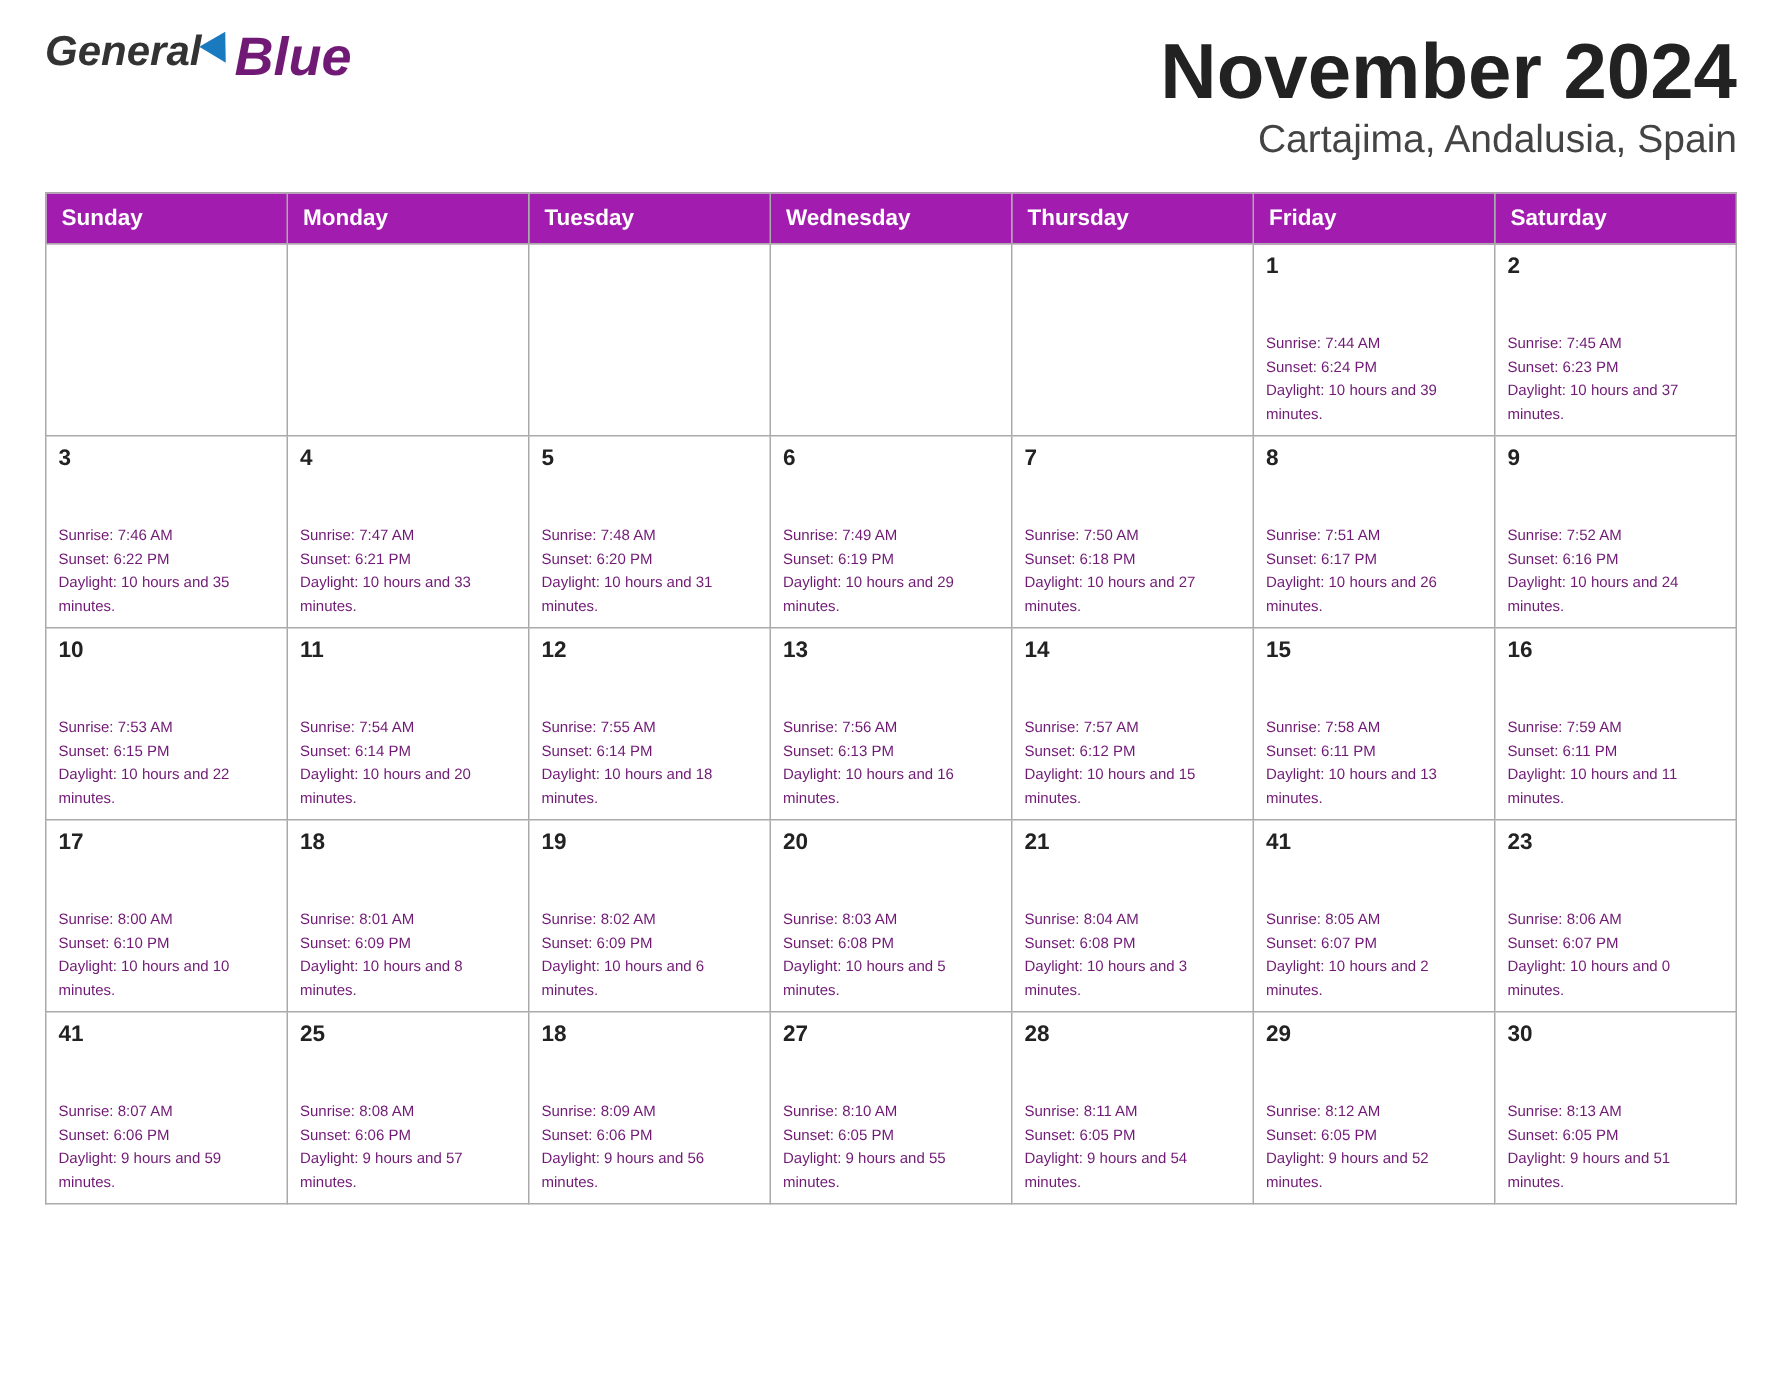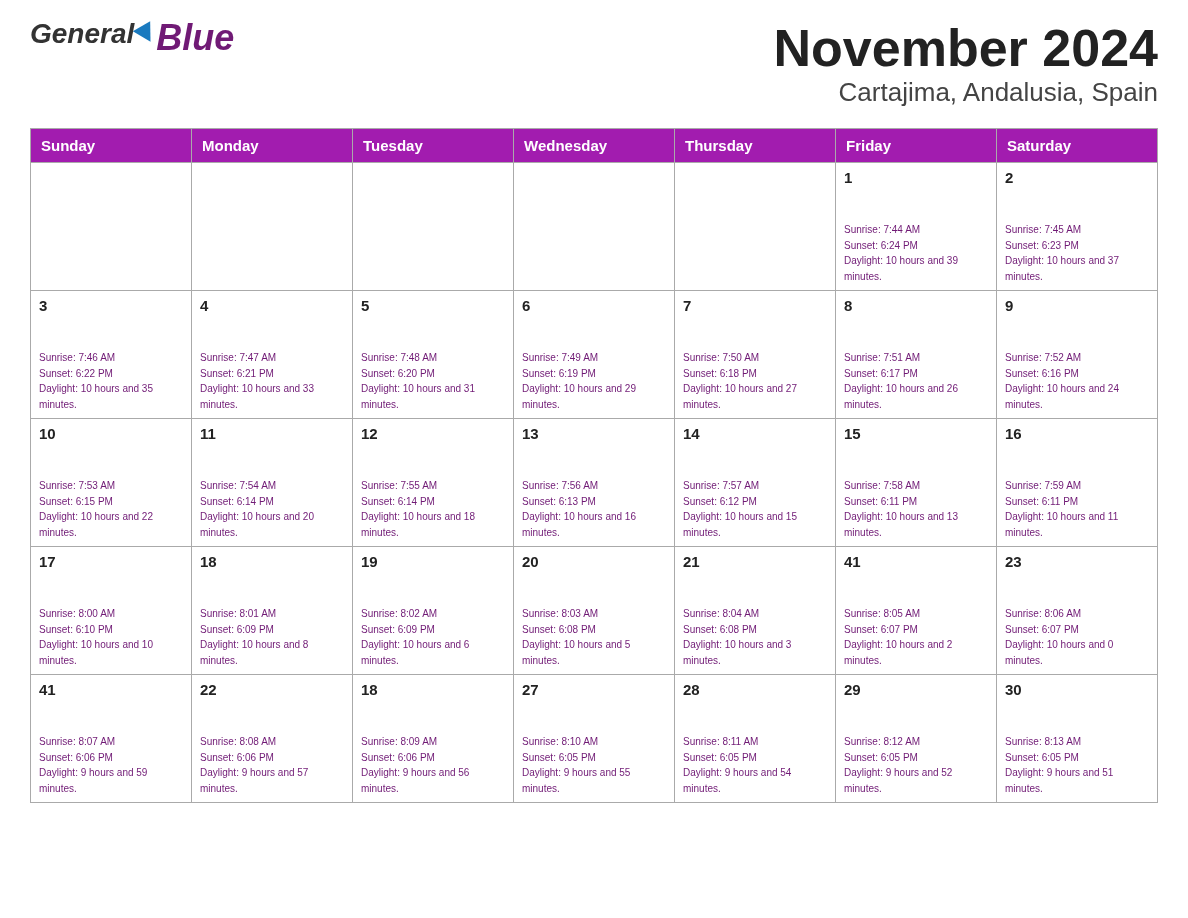--- a/index.html
+++ b/index.html
@@ -240,21 +240,21 @@
           <span class="day-number">23</span>
           <div class="day-info">Sunrise: 8:06 AM<br>Sunset: 6:07 PM<br>Daylight: 10 hours and 0 minutes.</div>
         </td>
       </tr>
       <tr class="week-row">
         <td>
           <span class="day-number">41</span>
           <div class="day-info">Sunrise: 8:07 AM<br>Sunset: 6:06 PM<br>Daylight: 9 hours and 59 minutes.</div>
         </td>
         <td>
-          <span class="day-number">22</span>
+          <span class="day-number">25</span>
           <div class="day-info">Sunrise: 8:08 AM<br>Sunset: 6:06 PM<br>Daylight: 9 hours and 57 minutes.</div>
         </td>
         <td>
           <span class="day-number">18</span>
           <div class="day-info">Sunrise: 8:09 AM<br>Sunset: 6:06 PM<br>Daylight: 9 hours and 56 minutes.</div>
         </td>
         <td>
           <span class="day-number">27</span>
           <div class="day-info">Sunrise: 8:10 AM<br>Sunset: 6:05 PM<br>Daylight: 9 hours and 55 minutes.</div>
         </td>

